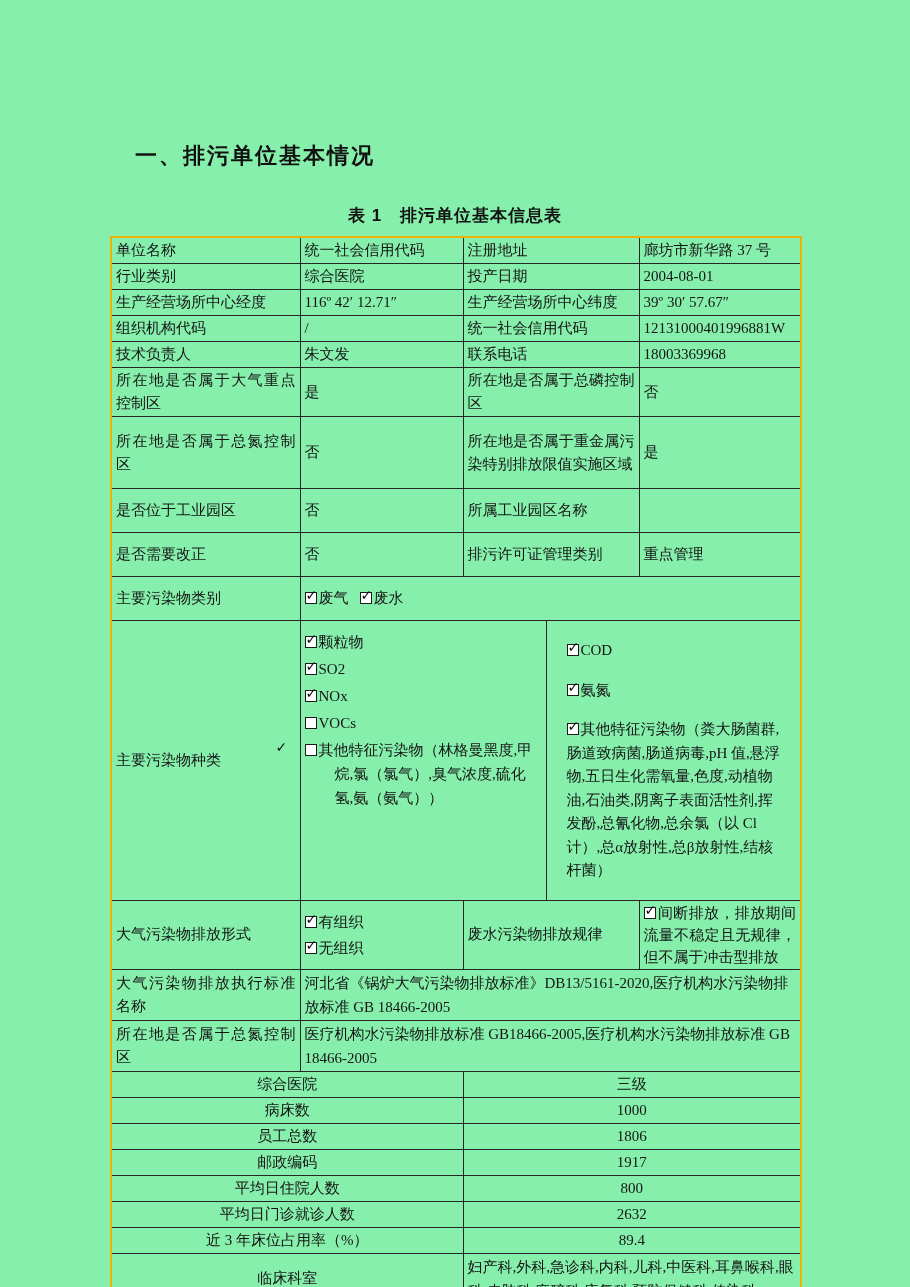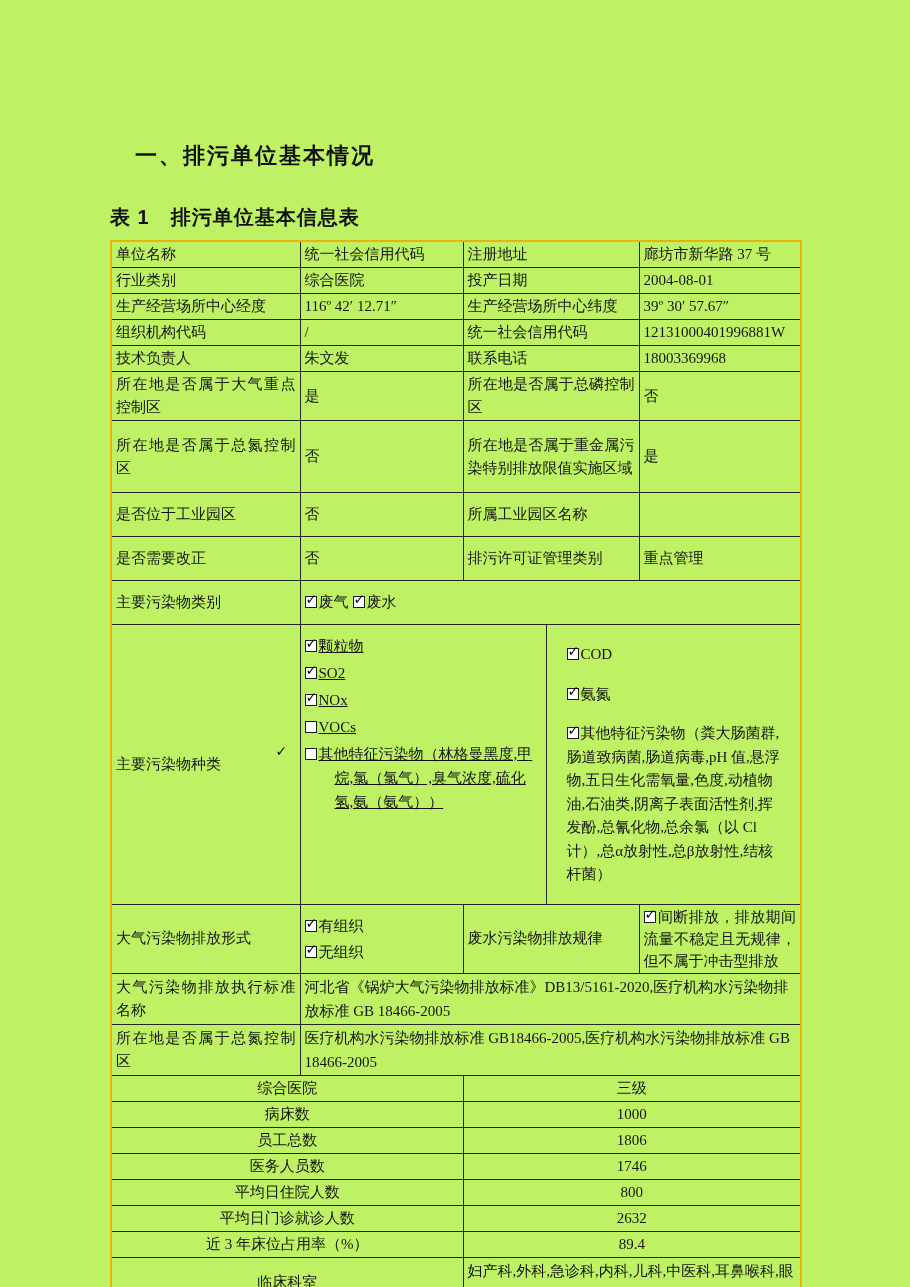--- a/index.html
+++ b/index.html
@@ -1,64 +1,64 @@
 <!DOCTYPE html>
 <html><head>
 <meta charset="utf-8">
 <style>
   html,body{margin:0;padding:0;background:#ffffff;}
   .page{
-    width:910px;height:1287px;background:#bef264;position:relative;overflow:hidden;
+    width:910px;height:1287px;background:#86efac;position:relative;overflow:hidden;
     font-family:"Liberation Serif","DejaVu Serif",serif;color:#141414;
     box-sizing:border-box;
   }
   .heading{
     margin:0 0 0 135px;padding-top:141px;
     font-family:"Liberation Sans","DejaVu Sans",sans-serif;
     font-weight:bold;font-size:22px;letter-spacing:2px;color:#111;
   }
   .tcaption{
-    width:690px;margin:33px 0 9px 110px;
+    width:690px;margin:33px 0 9px 110px;text-align:center;
     font-family:"Liberation Sans","DejaVu Sans",sans-serif;
-    font-weight:bold;font-size:20px;color:#111;letter-spacing:1px;
+    font-weight:bold;font-size:17px;color:#111;letter-spacing:1px;
   }
   table.info{
     margin-left:110px;width:690px;table-layout:fixed;
     border-collapse:collapse;border:2px solid #eab308;
   }
   td{
     border:1px solid #262626;padding:1px 4px;font-size:15px;line-height:23px;
     vertical-align:middle;word-break:break-word;overflow-wrap:break-word;
   }
   tr.h26{height:26px}tr.h27{height:44px}tr.h44{height:44px}tr.h72{height:72px}
   tr.h192{height:192px}tr.h66{height:66px}tr.h48{height:48px}tr.h50{height:50px}
   .lab{text-align:left;}
   .just{text-align:justify;text-justify:inter-character;}
   .ctr{text-align:center;}
   .lh24{line-height:24px;margin-left:28px;}
   .listcell{vertical-align:top;}
   .air{padding-top:6px;}
-  .air .item{line-height:24px;margin:3px 0;text-decoration:underline;}
+  .air .item{line-height:24px;margin:3px 0;}
   .water{padding-top:2px;}
   .water .item{line-height:23.5px;margin:16px;}
   .mid{vertical-align:middle;}
   .mid .item{line-height:26px;}
   .hang{padding-left:30px;text-indent:-30px;}
   .rulecell{line-height:22px;text-align:justify;text-justify:inter-character;vertical-align:middle;}
   .cb{
     display:inline-block;width:12px;height:12px;border:1px solid #1a1a1a;
     box-sizing:border-box;position:relative;margin-right:2px;vertical-align:-1px;
     background:#fff;
   }
   .cb.checked::after{
     content:"\2713";position:absolute;left:0px;top:-5px;font-size:14px;font-weight:bold;
     font-family:"DejaVu Sans",sans-serif;color:#111;line-height:14px;
   }
   .pagenum{width:690px;margin:13px 0 0 110px;text-align:center;font-size:15px;color:#111;}
-  .cbitem{margin-right:4px;text-align:center;}
+  .cbitem{margin-right:11px;text-align:center;}
 </style>
 </head>
 <body>
 
 <div class="page">
 
   <h1 class="heading">一、排污单位基本情况</h1>
 
   <div class="tcaption">表 1　排污单位基本信息表</div>
 
@@ -174,22 +174,22 @@
       </tr>
       <tr class="h26">
         <td colspan="2" class="ctr">病床数</td>
         <td colspan="3" class="ctr">1000</td>
       </tr>
       <tr class="h26">
         <td colspan="2" class="ctr">员工总数</td>
         <td colspan="3" class="ctr">1806</td>
       </tr>
       <tr class="h26">
-        <td colspan="2" class="ctr">医务人员数</td>
-        <td colspan="3" class="ctr">1746</td>
+        <td colspan="2" class="ctr">邮政编码</td>
+        <td colspan="3" class="ctr">1917</td>
       </tr>
       <tr class="h26">
         <td colspan="2" class="ctr">平均日住院人数</td>
         <td colspan="3" class="ctr">800</td>
       </tr>
       <tr class="h26">
         <td colspan="2" class="ctr">平均日门诊就诊人数</td>
         <td colspan="3" class="ctr">2632</td>
       </tr>
       <tr class="h26">

